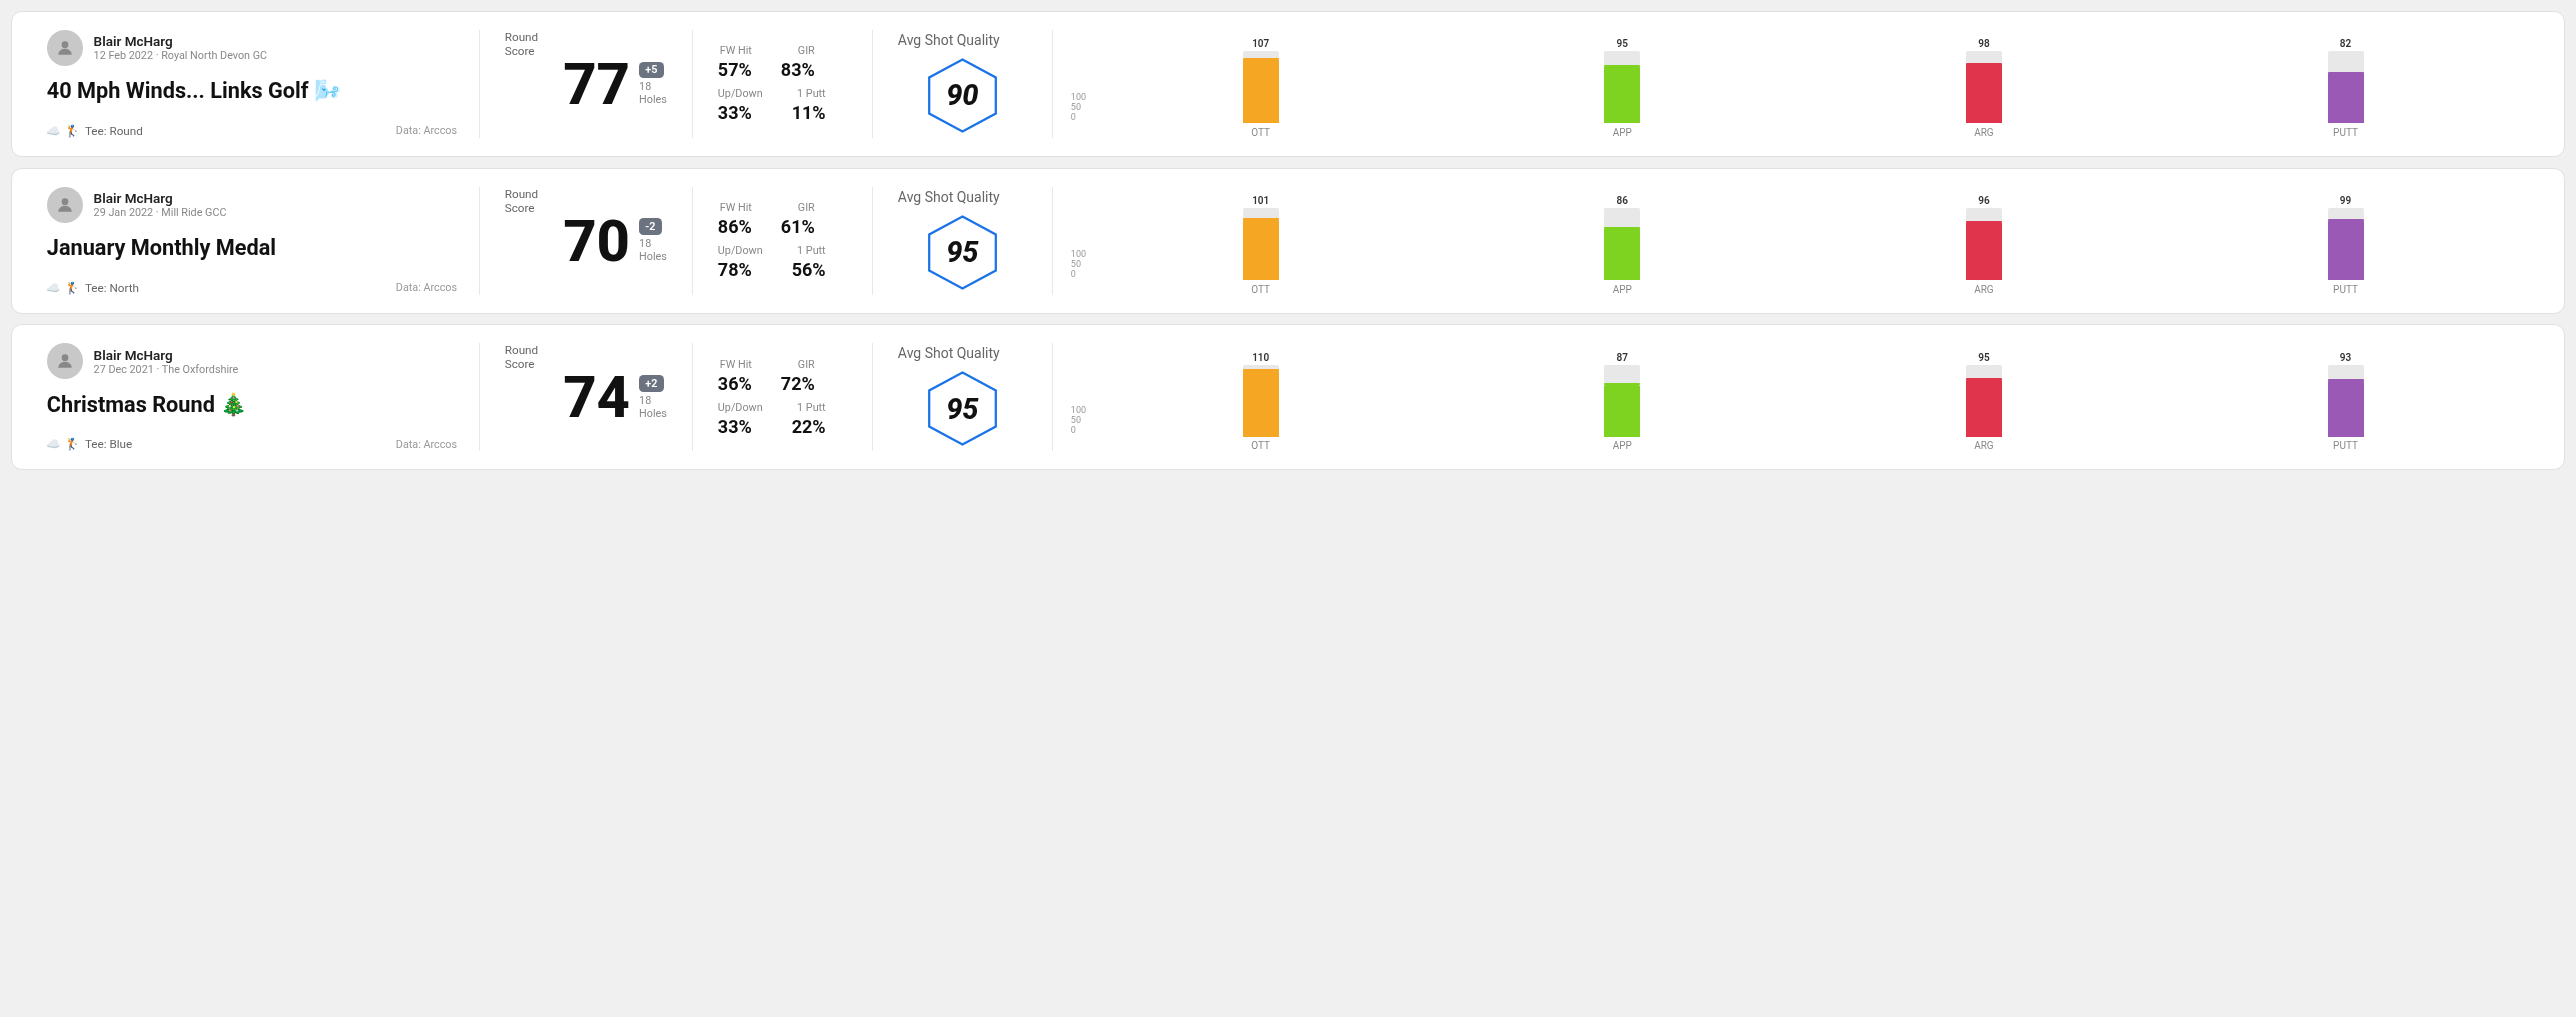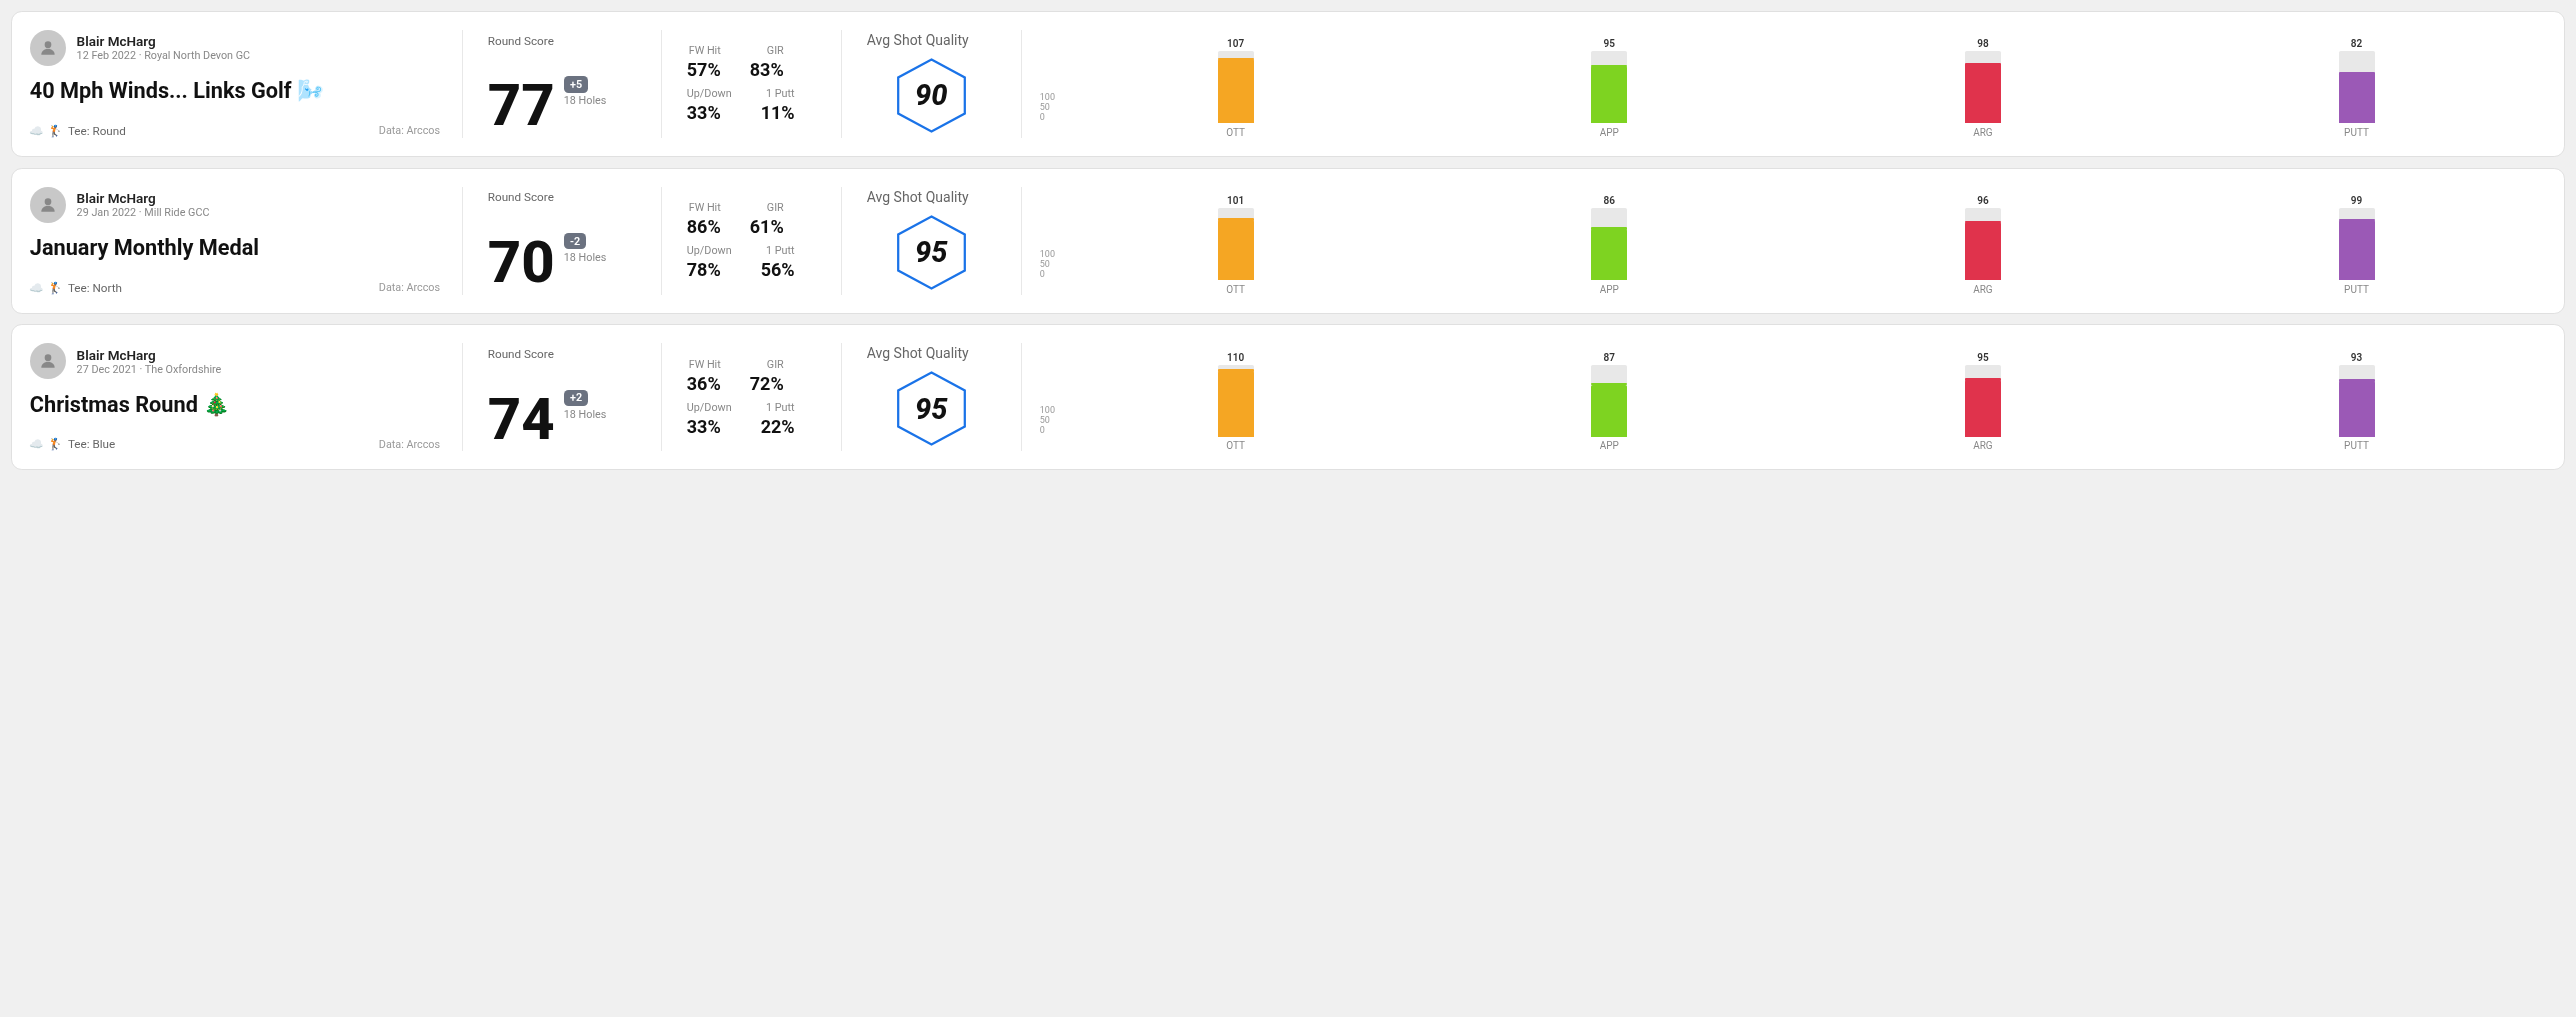--- a/index.html
+++ b/index.html
@@ -9,21 +9,21 @@
       padding: 10.8px;
       display: flex;
       flex-direction: column;
       gap: 10.8px;
     }
 
     .card {
       background: #fff;
       border-radius: 10.8px;
       border: 0.9px solid #e0e0e0;
-      padding: 18px 18px;
+      padding: 18px 35px;
       display: flex;
       align-items: stretch;
       gap: 0;
     }
 
     .card-left {
       flex: 0 0 433px;
       display: flex;
       flex-direction: column;
       gap: 5.4px;
@@ -90,35 +90,35 @@
     .tee-icons {
       display: flex;
       gap: 3.6px;
     }
 
     
     .card-score {
       flex: 0 0 199px;
       padding: 0 25px;
       display: flex;
-      flex-direction: column;
+      flex-direction: row;
       justify-content: center;
       border-right: 0.9px solid #e8e8e8;
       gap: 25px;
     }
 
     .section-label {
       font-size: 11.7px;
       color: #666;
       margin-bottom: 3.6px;
     }
 
     .score-row {
       display: flex;
-      align-items: flex-start;
+      align-items: center;
       gap: 9px;
     }
 
     .score-big {
       font-size: 58px;
       font-weight: 800;
       color: #111;
       line-height: 1;
     }
 

